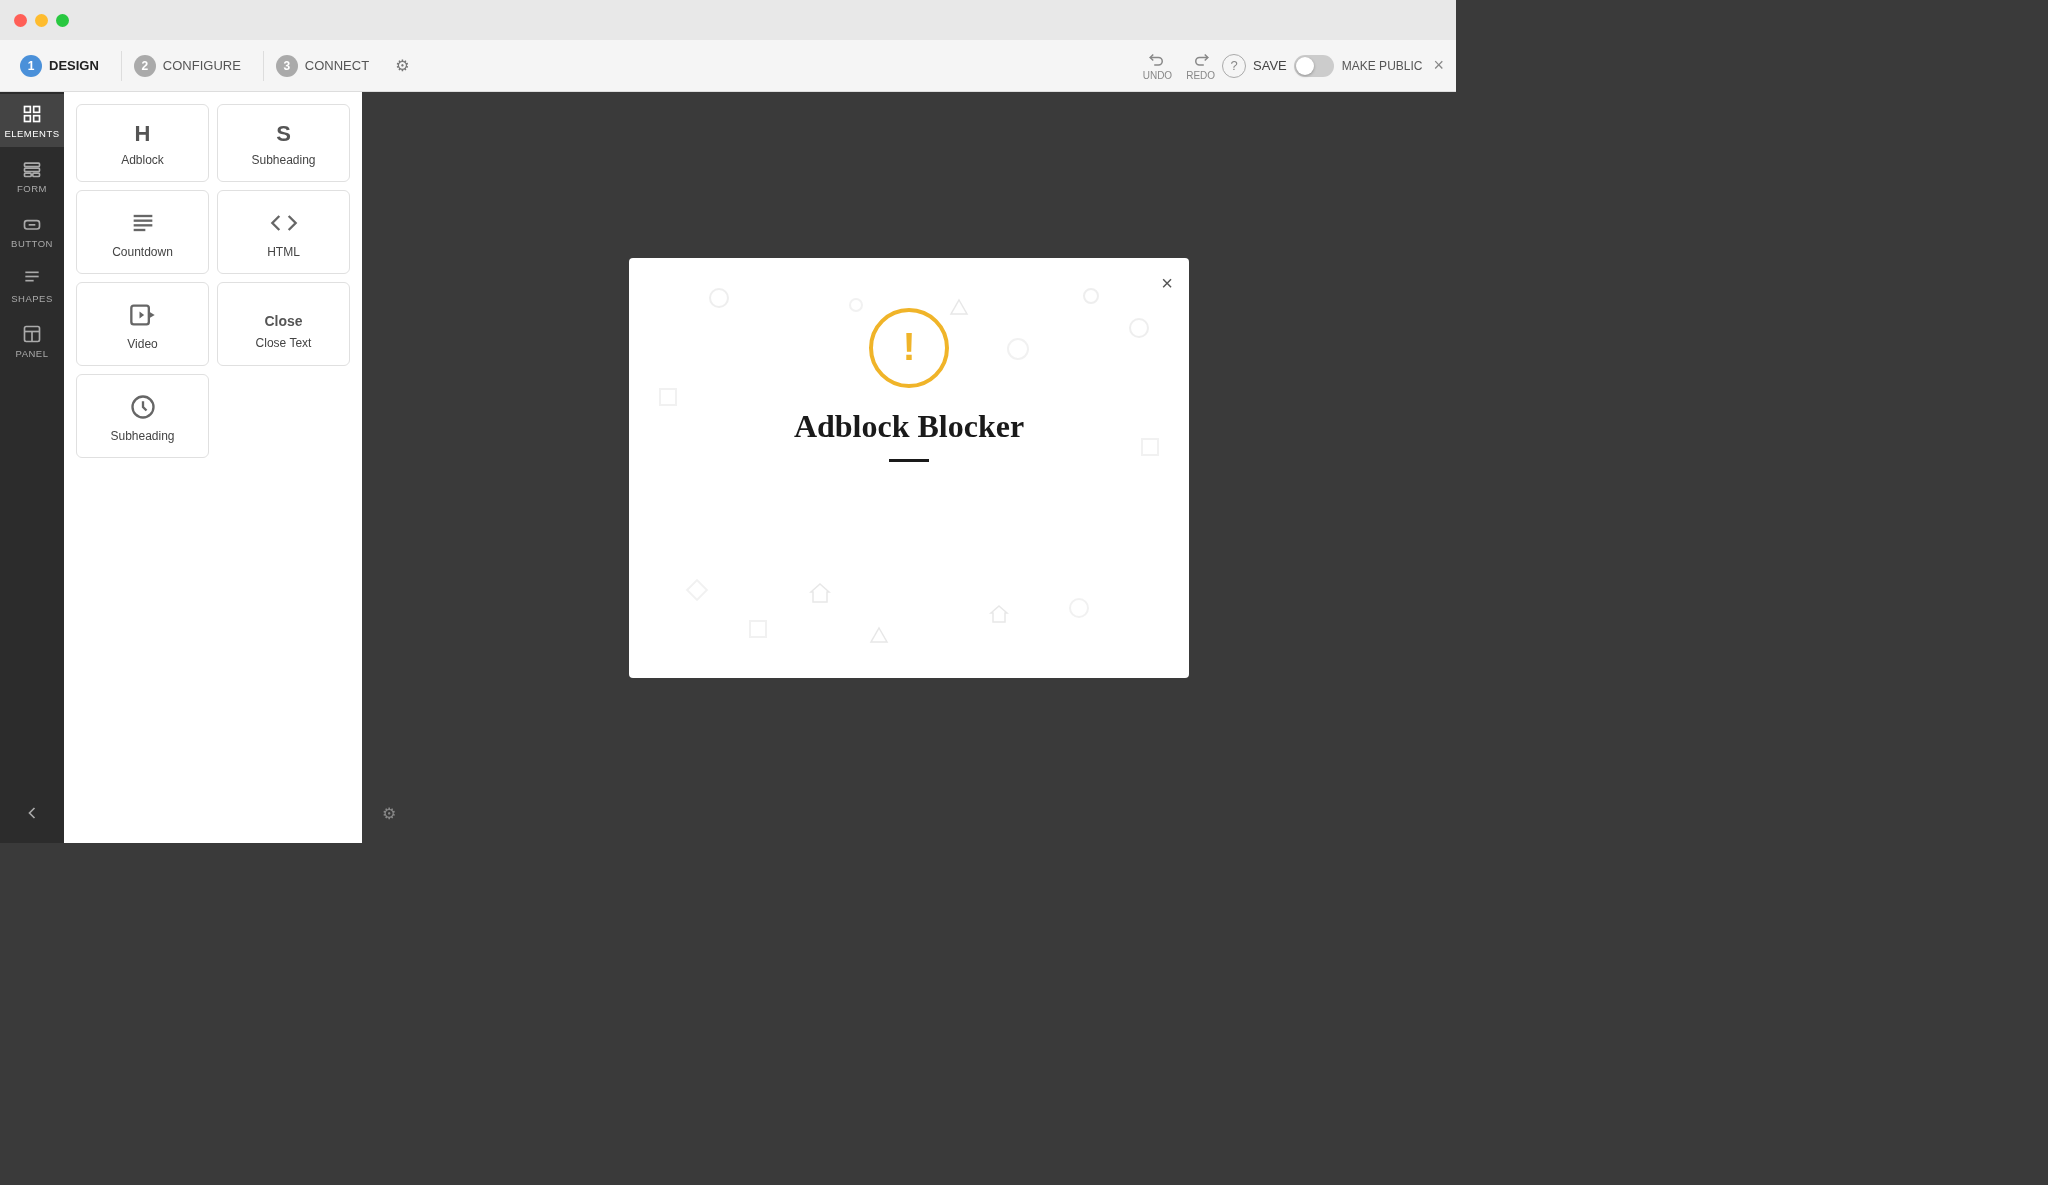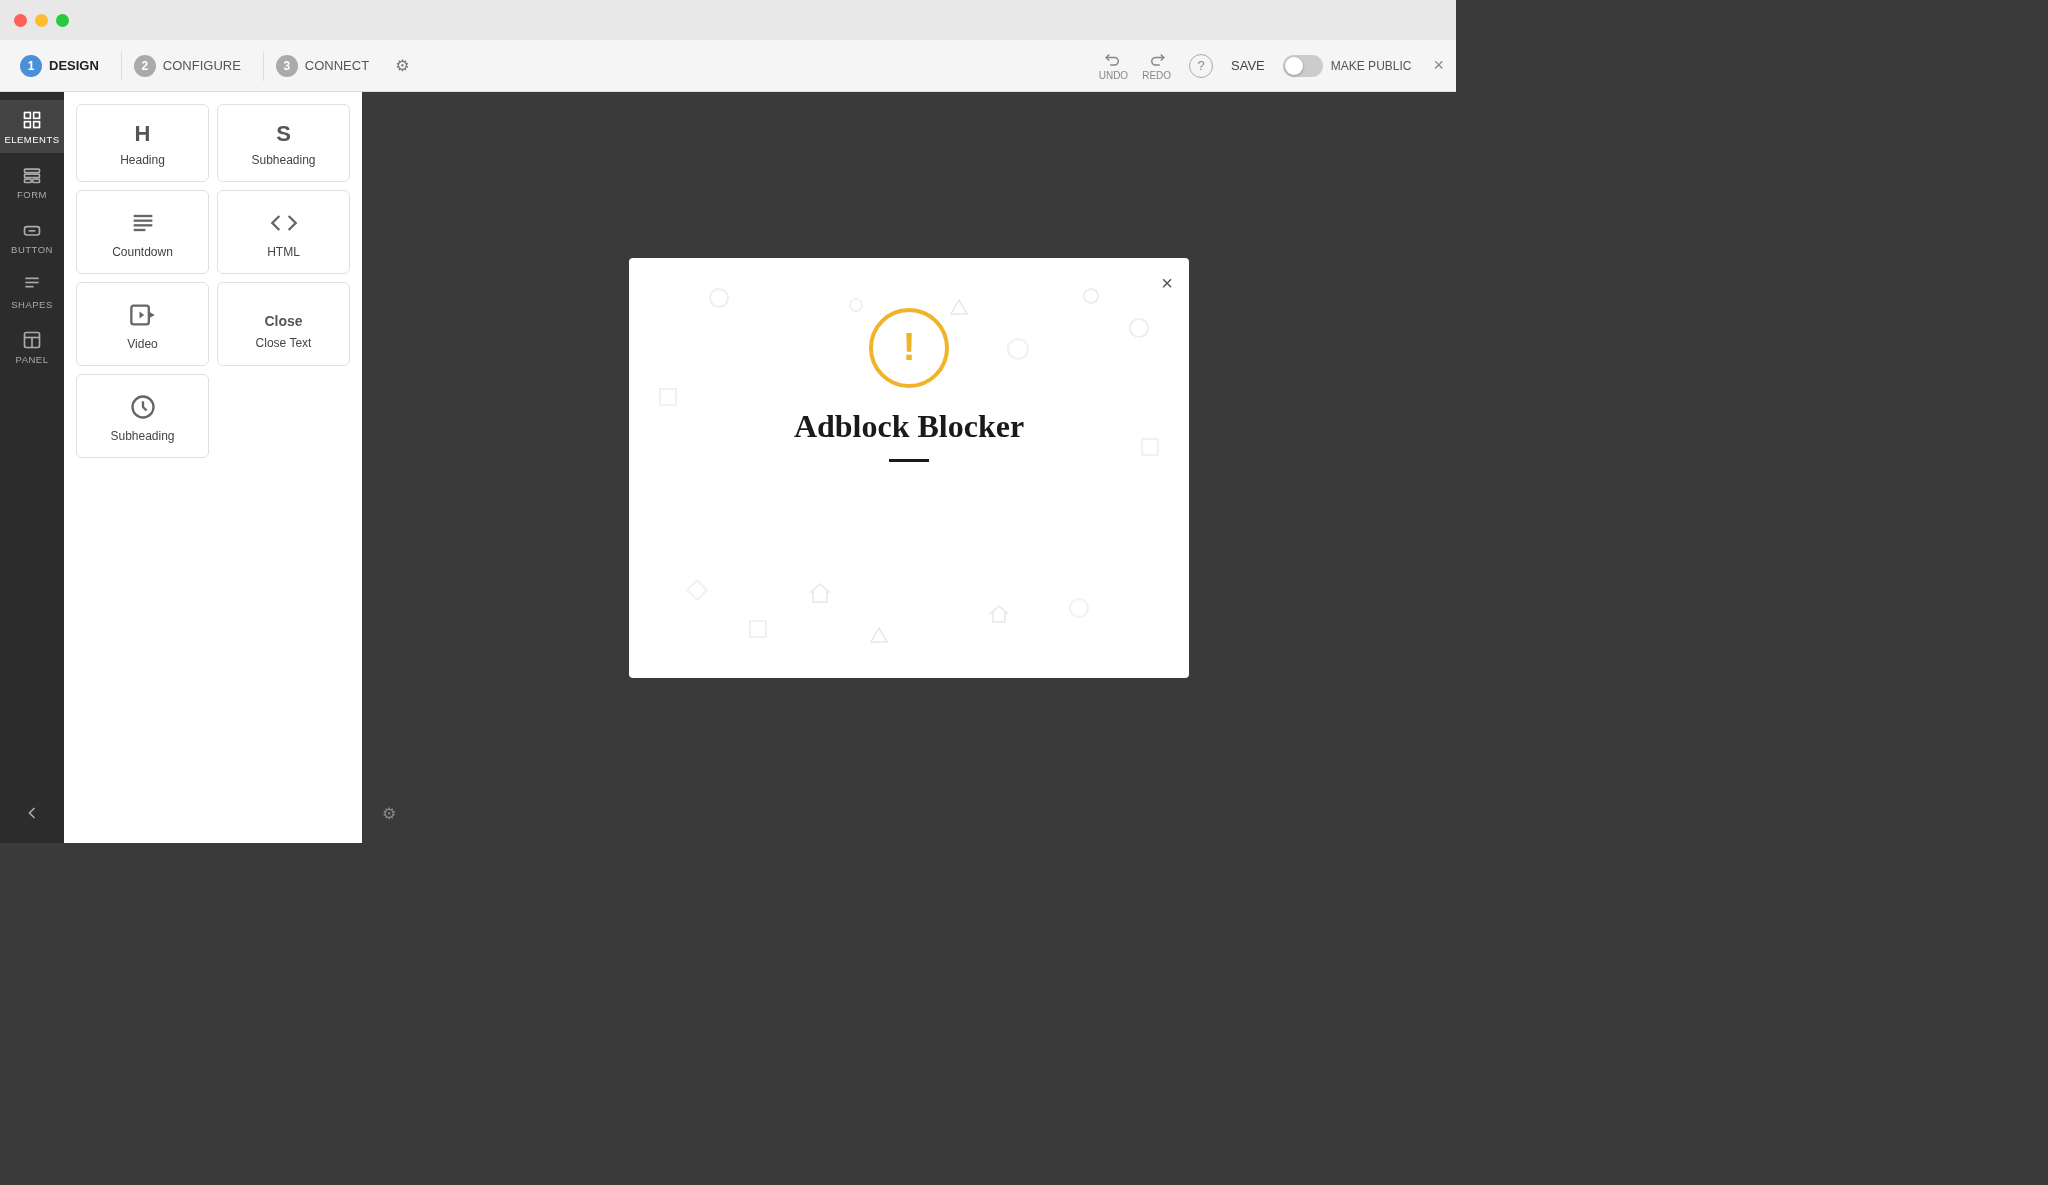--- a/index.html
+++ b/index.html
@@ -77,21 +77,21 @@
     .nav-gear {
       margin-left: 8px;
       font-size: 16px;
       color: #777;
       cursor: pointer;
     }
     .nav-right {
       margin-left: auto;
       display: flex;
       align-items: center;
-      gap: 18px;
+      gap: 7px;
       text-align: center;
     }
     .undo-redo {
       display: flex;
       gap: 14px;
     }
     .undo-btn, .redo-btn {
       display: flex;
       flex-direction: column;
       align-items: center;
@@ -154,21 +154,21 @@
       height: calc(843px - 92px);
     }
 
     
     .sidebar-icons {
       width: 64px;
       background: #2c2c2c;
       display: flex;
       flex-direction: column;
       align-items: center;
-      padding-top: 8px;
+      padding-top: 2px;
       gap: 2px;
     }
     .sidebar-icon-item {
       width: 64px;
       display: flex;
       flex-direction: column;
       align-items: center;
       padding: 10px 4px 8px;
       cursor: pointer;
       color: #aaa;
@@ -428,21 +428,21 @@
       <svg viewBox="0 0 24 24" fill="none" stroke="currentColor" stroke-width="2">
         <polyline points="15 18 9 12 15 6"></polyline>
       </svg>
     </div>
   </div>
 
   <div class="elements-panel">
 
     <div class="element-tile">
       <span class="tile-icon-text">H</span>
-      <span>Heading</span>
+      <span>Adblock</span>
     </div>
 
     <div class="element-tile">
       <span class="tile-icon-text">S</span>
       <span>Subheading</span>
     </div>
 
     <div class="element-tile">
       <svg viewBox="0 0 24 24" fill="none" stroke="#666" stroke-width="2">
         <line x1="4" y1="6" x2="20" y2="6"></line>

